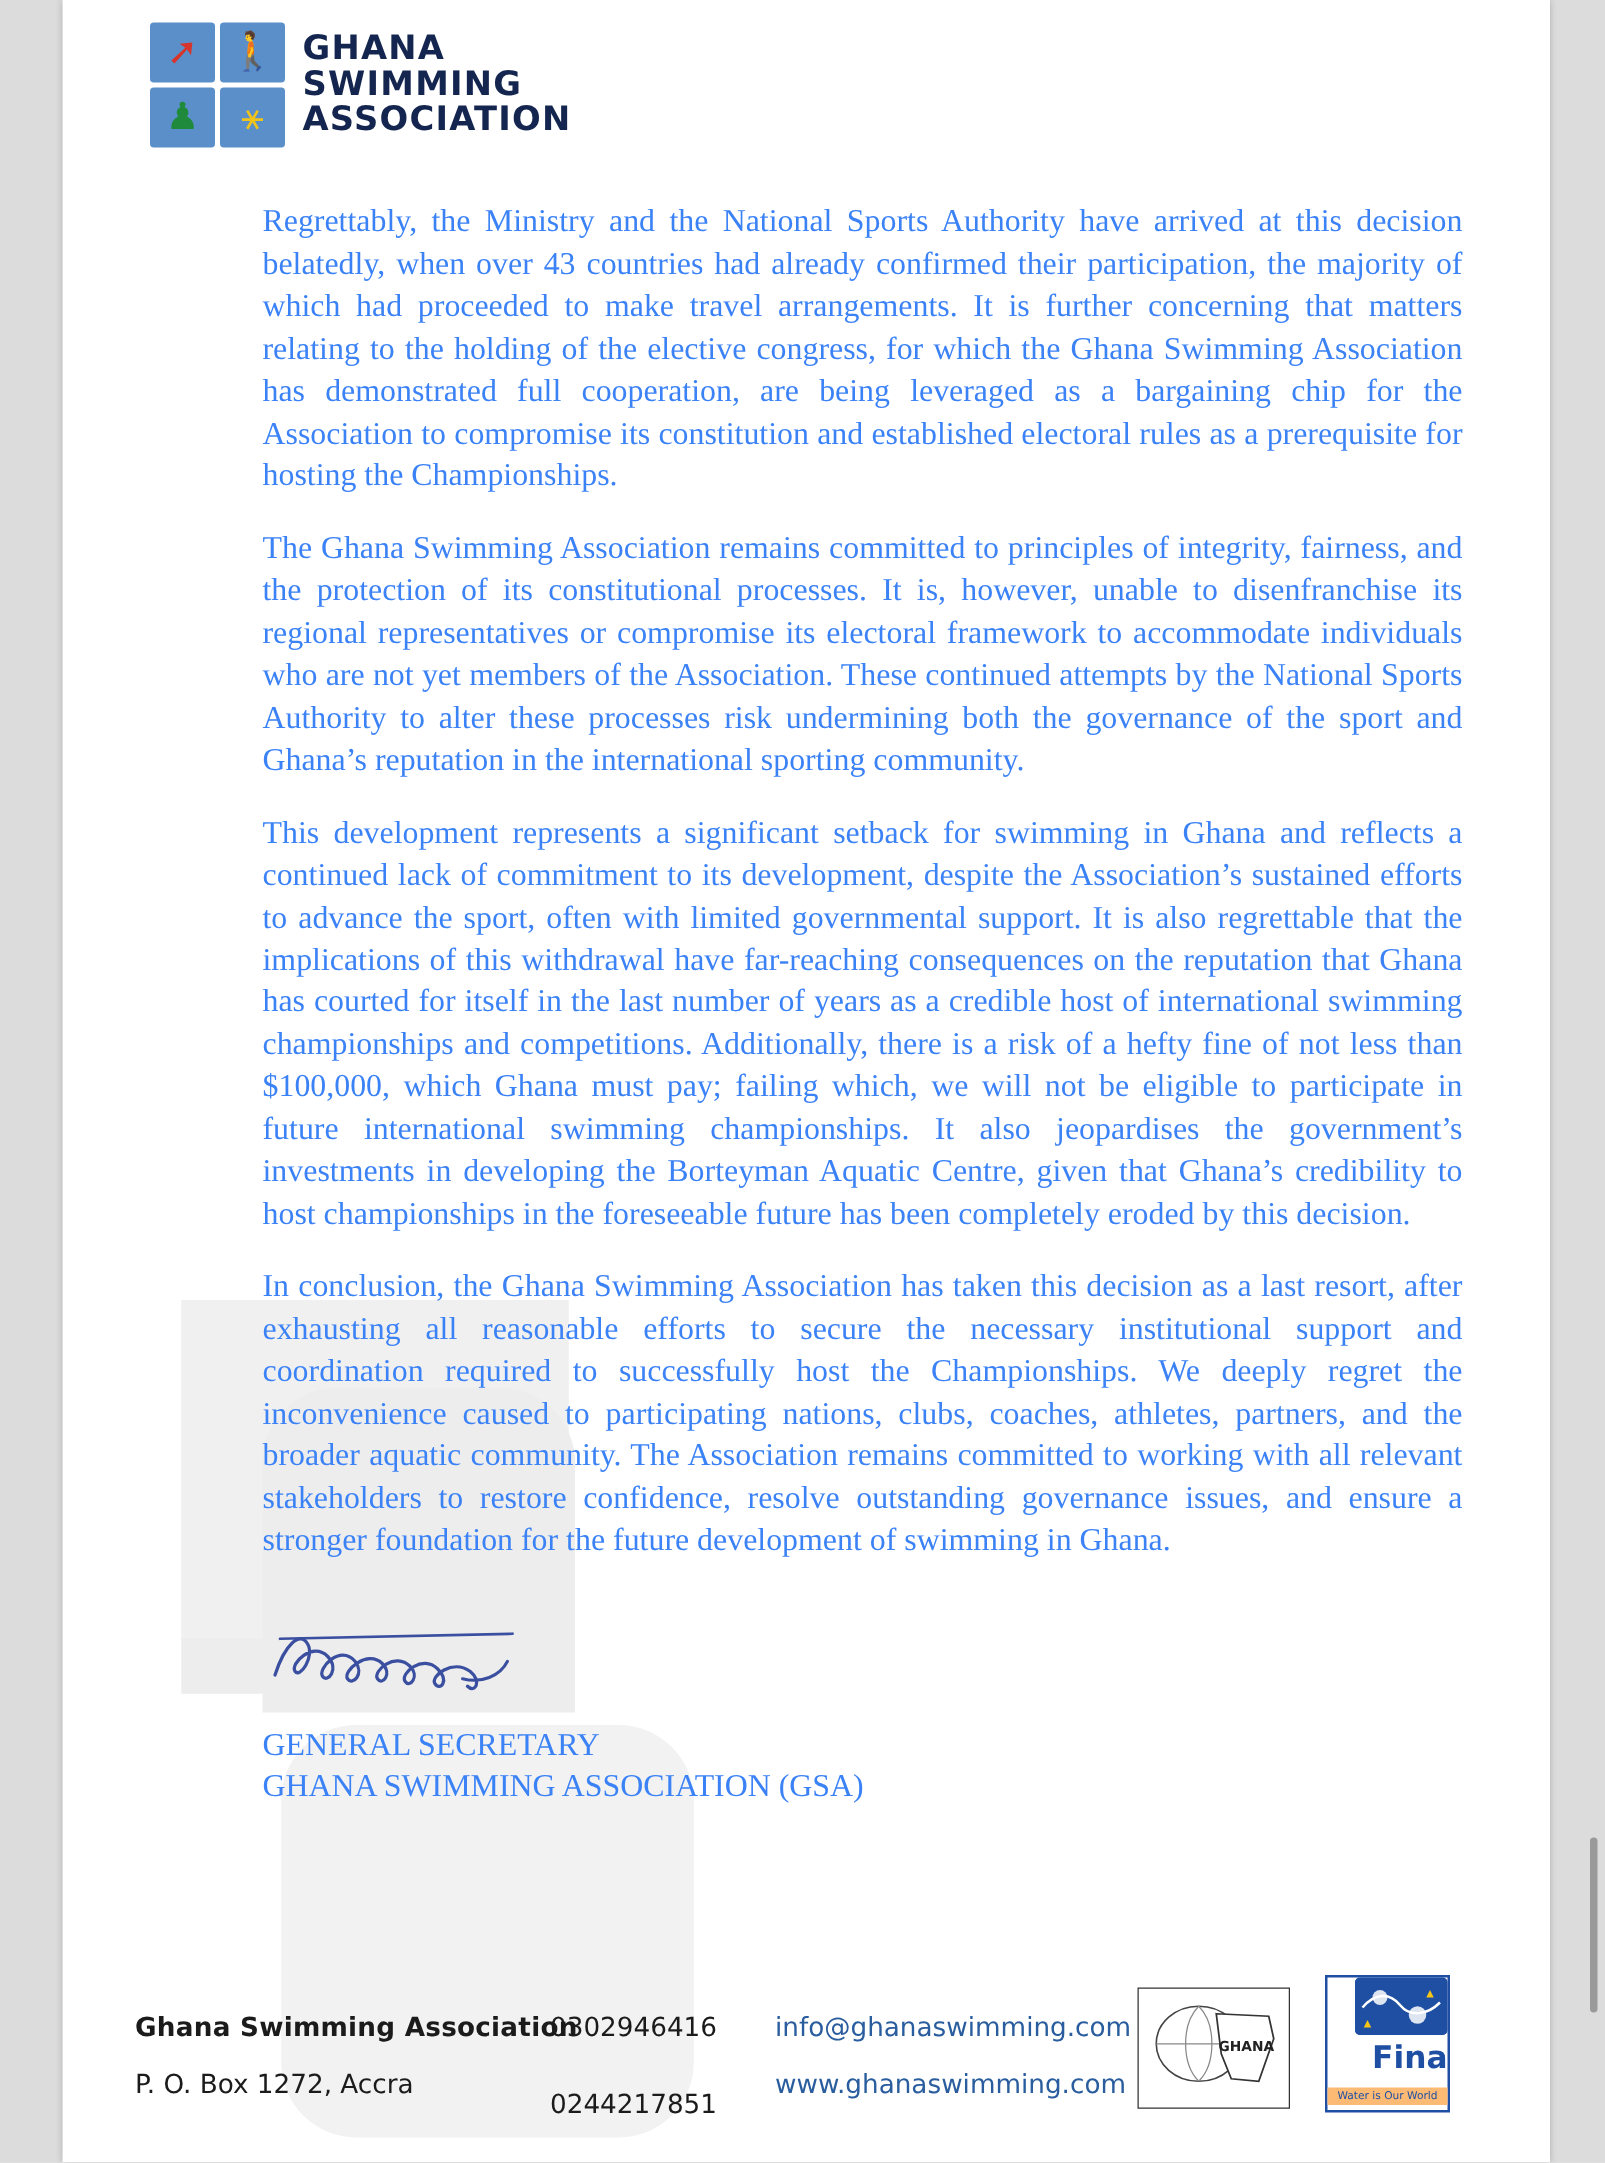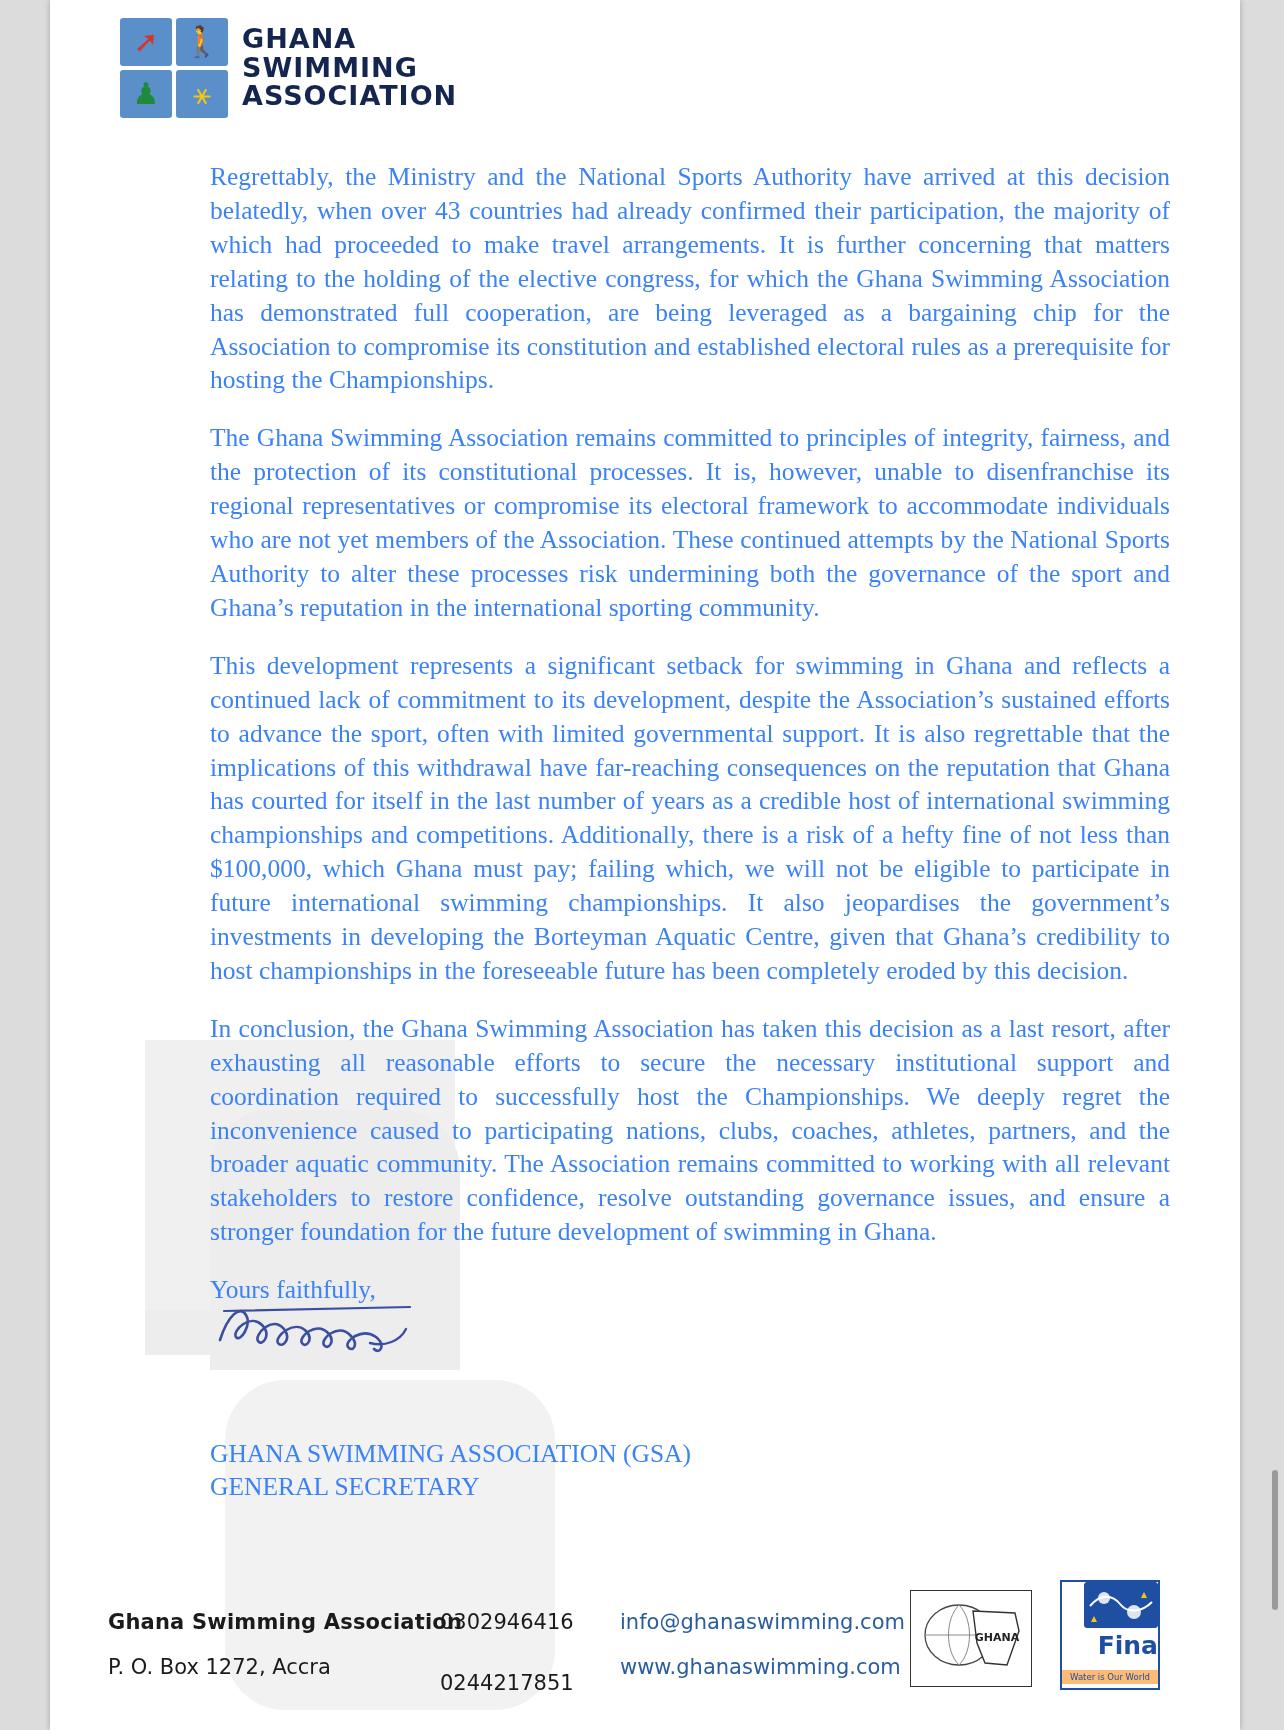--- a/index.html
+++ b/index.html
@@ -284,25 +284,24 @@
         <div>SWIMMING</div>
         <div>ASSOCIATION</div>
       </div>
     </div>
 
     <div class="body-text">
       <p>Regrettably, the Ministry and the National Sports Authority have arrived at this decision belatedly, when over 43 countries had already confirmed their participation, the majority of which had proceeded to make travel arrangements. It is further concerning that matters relating to the holding of the elective congress, for which the Ghana Swimming Association has demonstrated full cooperation, are being leveraged as a bargaining chip for the Association to compromise its constitution and established electoral rules as a prerequisite for hosting the Championships.</p>
       <p>The Ghana Swimming Association remains committed to principles of integrity, fairness, and the protection of its constitutional processes. It is, however, unable to disenfranchise its regional representatives or compromise its electoral framework to accommodate individuals who are not yet members of the Association. These continued attempts by the National Sports Authority to alter these processes risk undermining both the governance of the sport and Ghana’s reputation in the international sporting community.</p>
       <p>This development represents a significant setback for swimming in Ghana and reflects a continued lack of commitment to its development, despite the Association’s sustained efforts to advance the sport, often with limited governmental support. It is also regrettable that the implications of this withdrawal have far-reaching consequences on the reputation that Ghana has courted for itself in the last number of years as a credible host of international swimming championships and competitions. Additionally, there is a risk of a hefty fine of not less than $100,000, which Ghana must pay; failing which, we will not be eligible to participate in future international swimming championships. It also jeopardises the government’s investments in developing the Borteyman Aquatic Centre, given that Ghana’s credibility to host championships in the foreseeable future has been completely eroded by this decision.</p>
       <p>In conclusion, the Ghana Swimming Association has taken this decision as a last resort, after exhausting all reasonable efforts to secure the necessary institutional support and coordination required to successfully host the Championships. We deeply regret the inconvenience caused to participating nations, clubs, coaches, athletes, partners, and the broader aquatic community. The Association remains committed to working with all relevant stakeholders to restore confidence, resolve outstanding governance issues, and ensure a stronger foundation for the future development of swimming in Ghana.</p>
-      <p class="closing">Yours faithfully,</p>
 
       <div class="signature-block">
+        <div class="sig-line">GENERAL SECRETARY</div>
         <div class="sig-line">GHANA SWIMMING ASSOCIATION (GSA)</div>
-        <div class="sig-line">GENERAL SECRETARY</div>
       </div>
     </div>
 
     <svg class="signature-img" viewBox="0 0 260 80">
       <path d="M10,55 C18,30 30,20 36,30 C42,40 30,58 26,52 C22,46 40,28 52,40
                C62,50 52,62 48,56 C44,50 62,30 74,44 C82,54 72,64 68,58
                C64,52 84,34 96,46 C104,54 96,64 92,58 C88,52 106,36 118,48
                C126,56 118,66 114,60 C110,54 128,38 140,50 C150,60 142,68 138,62
                C134,56 152,42 166,52 C176,60 170,70 164,64" fill="none" stroke="#3b4fa0" stroke-width="2.6" stroke-linecap="round"></path>
       <path d="M14,26 L200,22" fill="none" stroke="#3b4fa0" stroke-width="2.2" stroke-linecap="round"></path>

